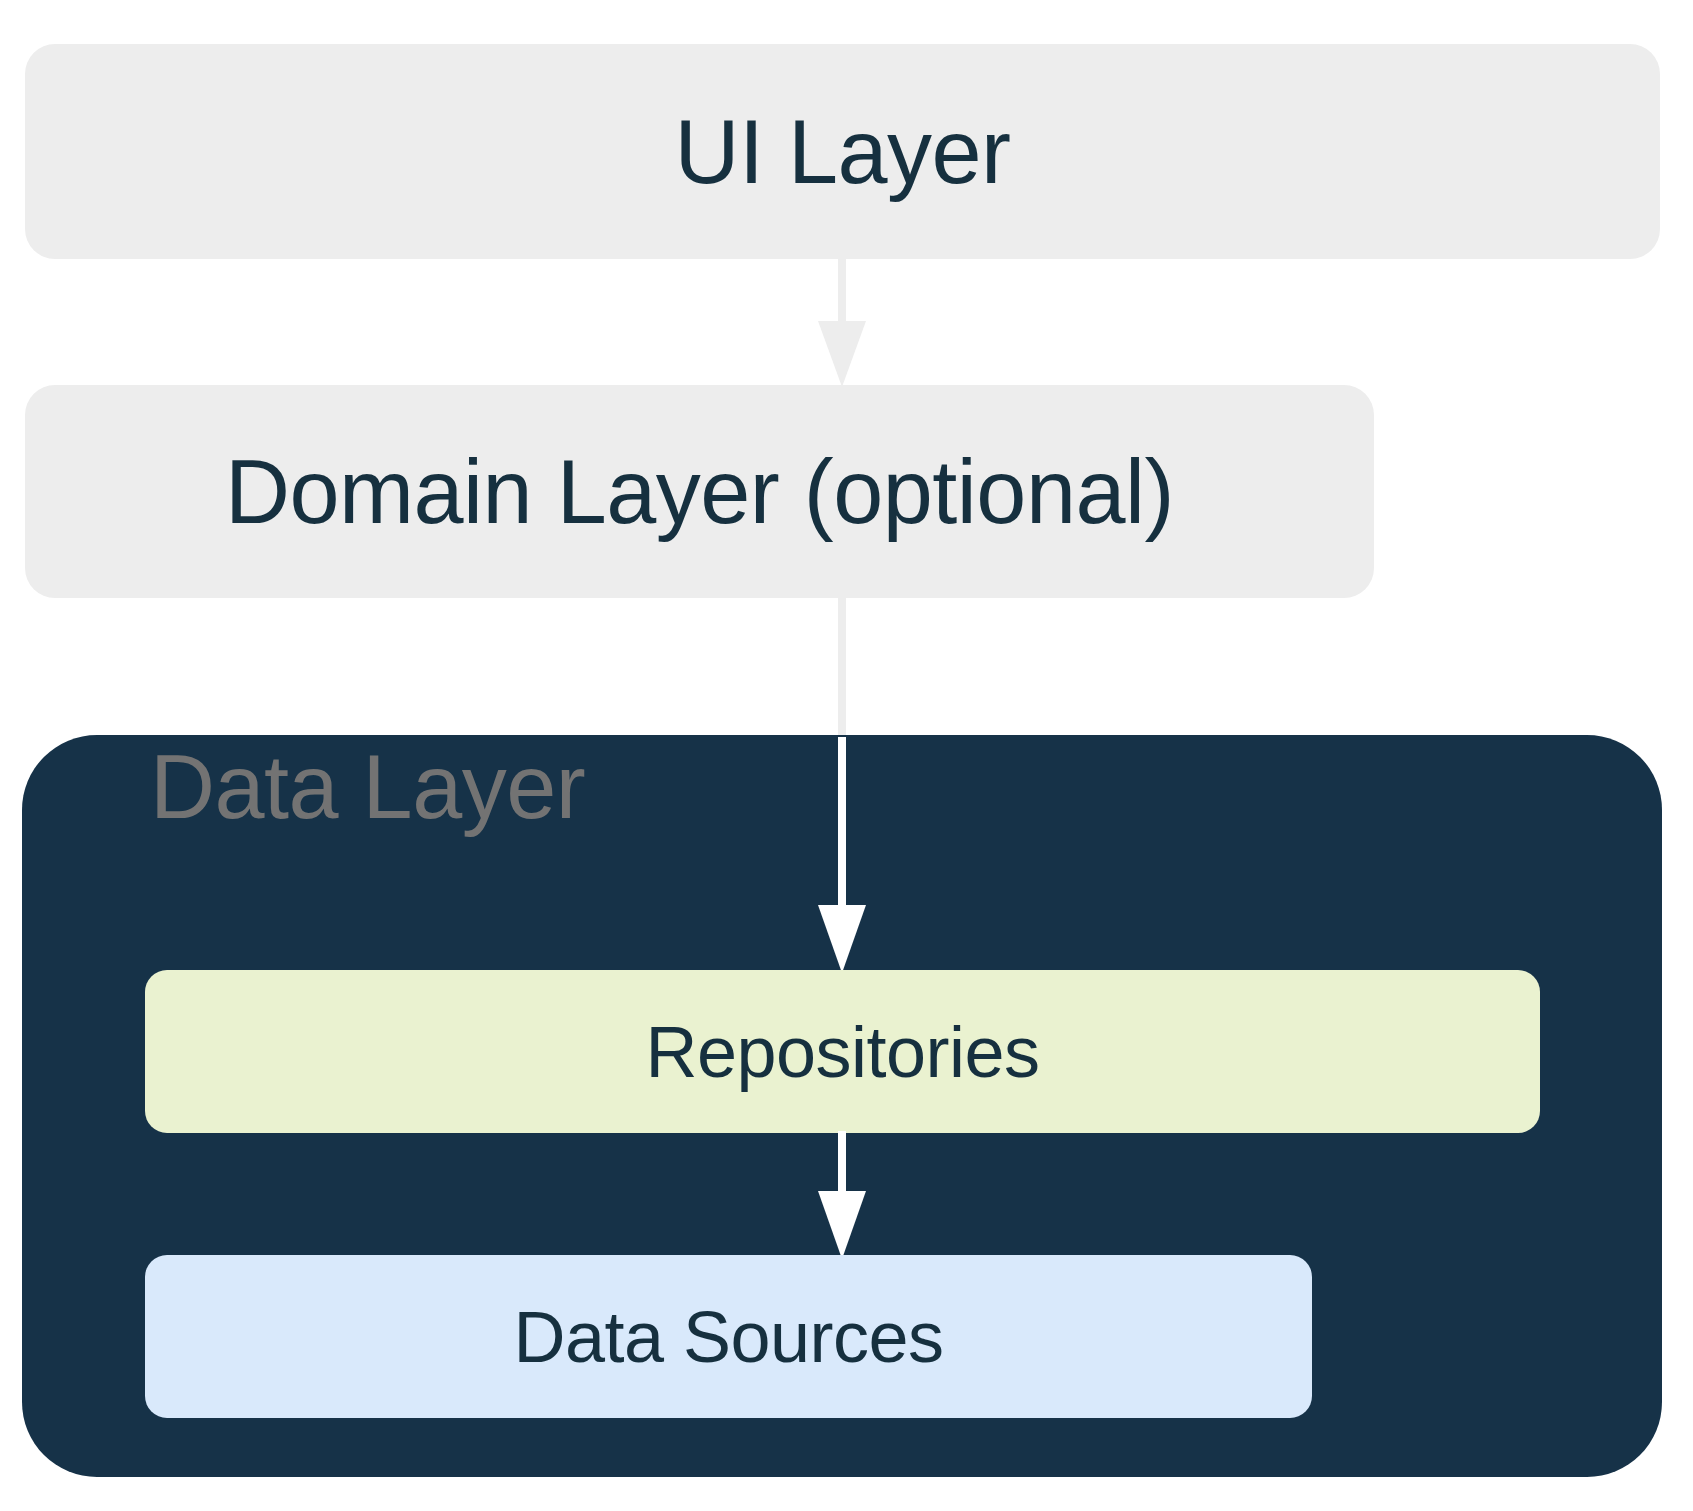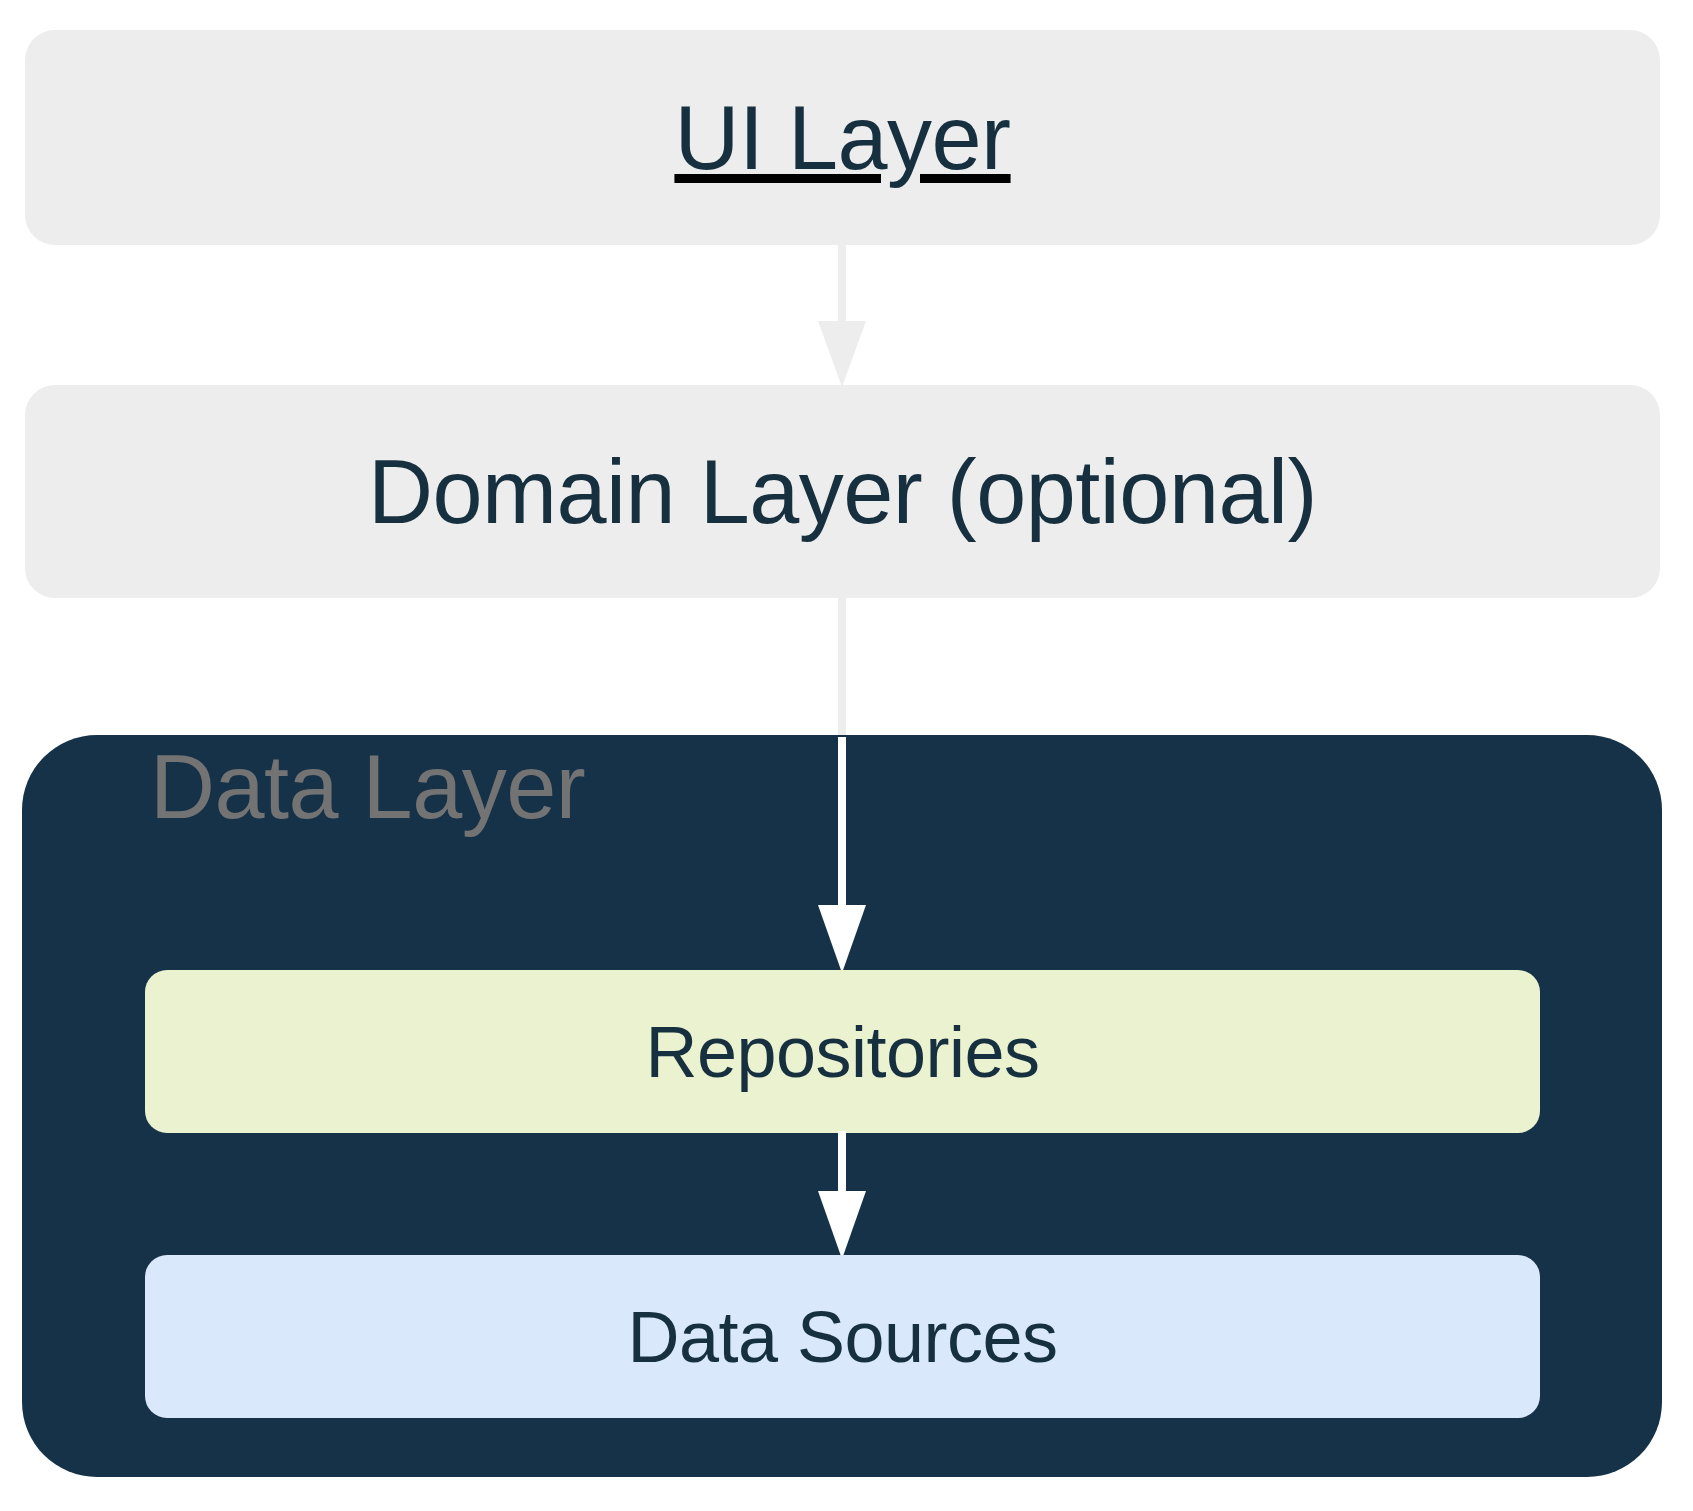--- a/index.html
+++ b/index.html
@@ -31,37 +31,36 @@
     font-family: "Liberation Sans", "DejaVu Sans", sans-serif;
     font-weight: 400;
     letter-spacing: -0.5px;
     white-space: nowrap;
     line-height: 1;
   }
 
   
   #ui-layer {
     left: 25px;
-    top: 30px;
+    top: 44px;
     width: 1635px;
     height: 215px;
     background: #ededed;
     border-radius: 30px;
-    text-decoration: underline;
   }
   #ui-layer .layer-label {
     font-size: 90px;
     color: #16303f;
   }
 
   
   #domain-layer {
     left: 25px;
     top: 385px;
-    width: 1635px;
+    width: 1349px;
     height: 213px;
     background: #ededed;
     border-radius: 30px;
   }
   #domain-layer .layer-label {
     font-size: 90px;
     color: #16303f;
   }
 
   
@@ -111,21 +110,21 @@
     left: 145px;
     top: 970px;
     width: 1395px;
     height: 163px;
     background: #eaf2d0;
   }
 
   #data-sources-box {
     left: 145px;
     top: 1255px;
-    width: 1395px;
+    width: 1167px;
     height: 163px;
     background: #d9e9fb;
   }
 
   
   .arrow {
     position: absolute;
     pointer-events: none;
   }
   .arrow svg { display: block; }

